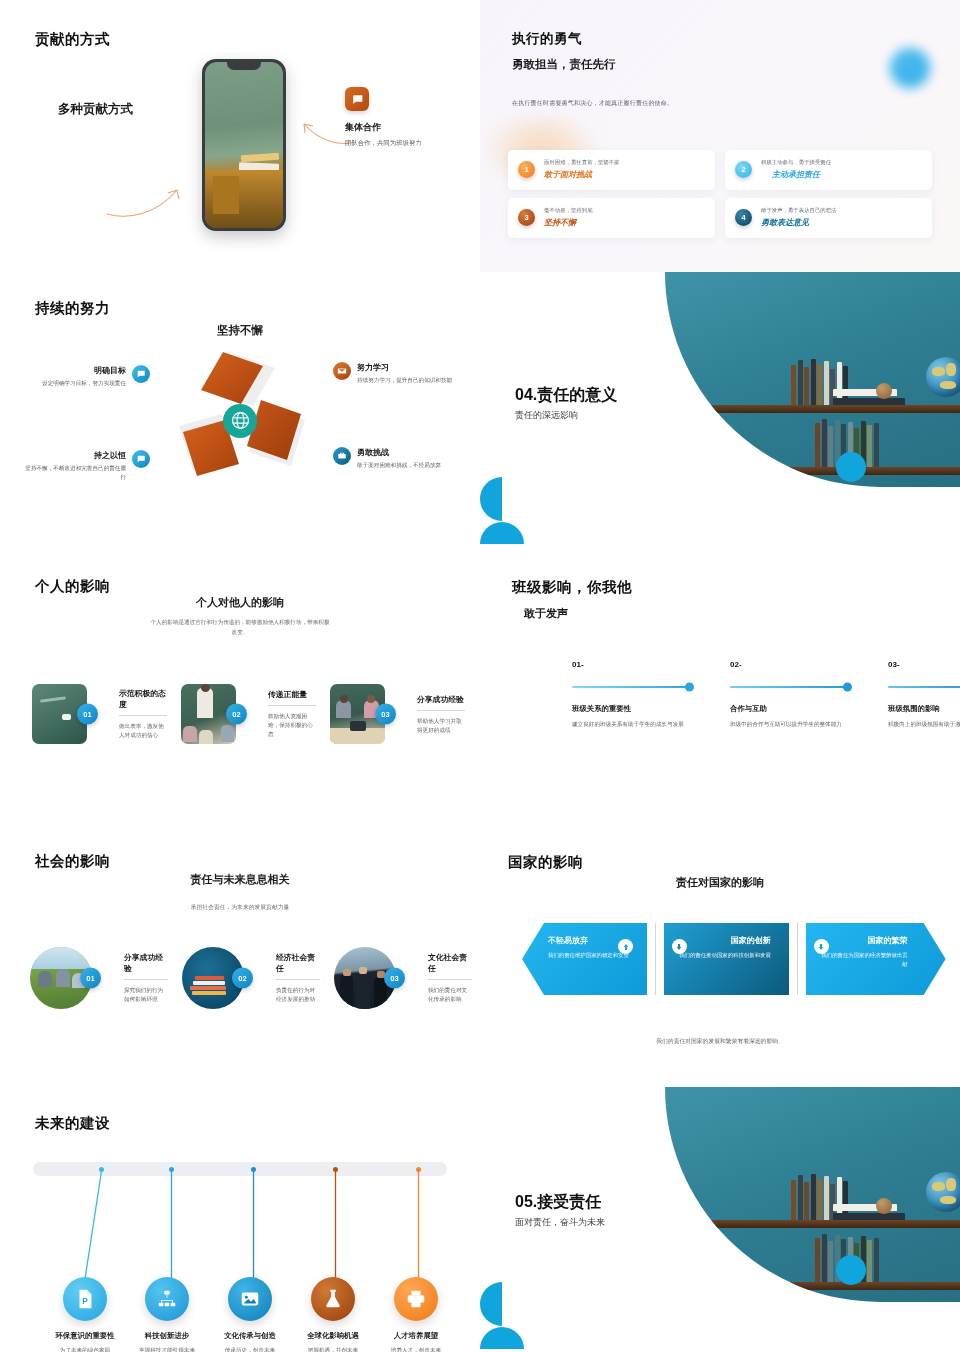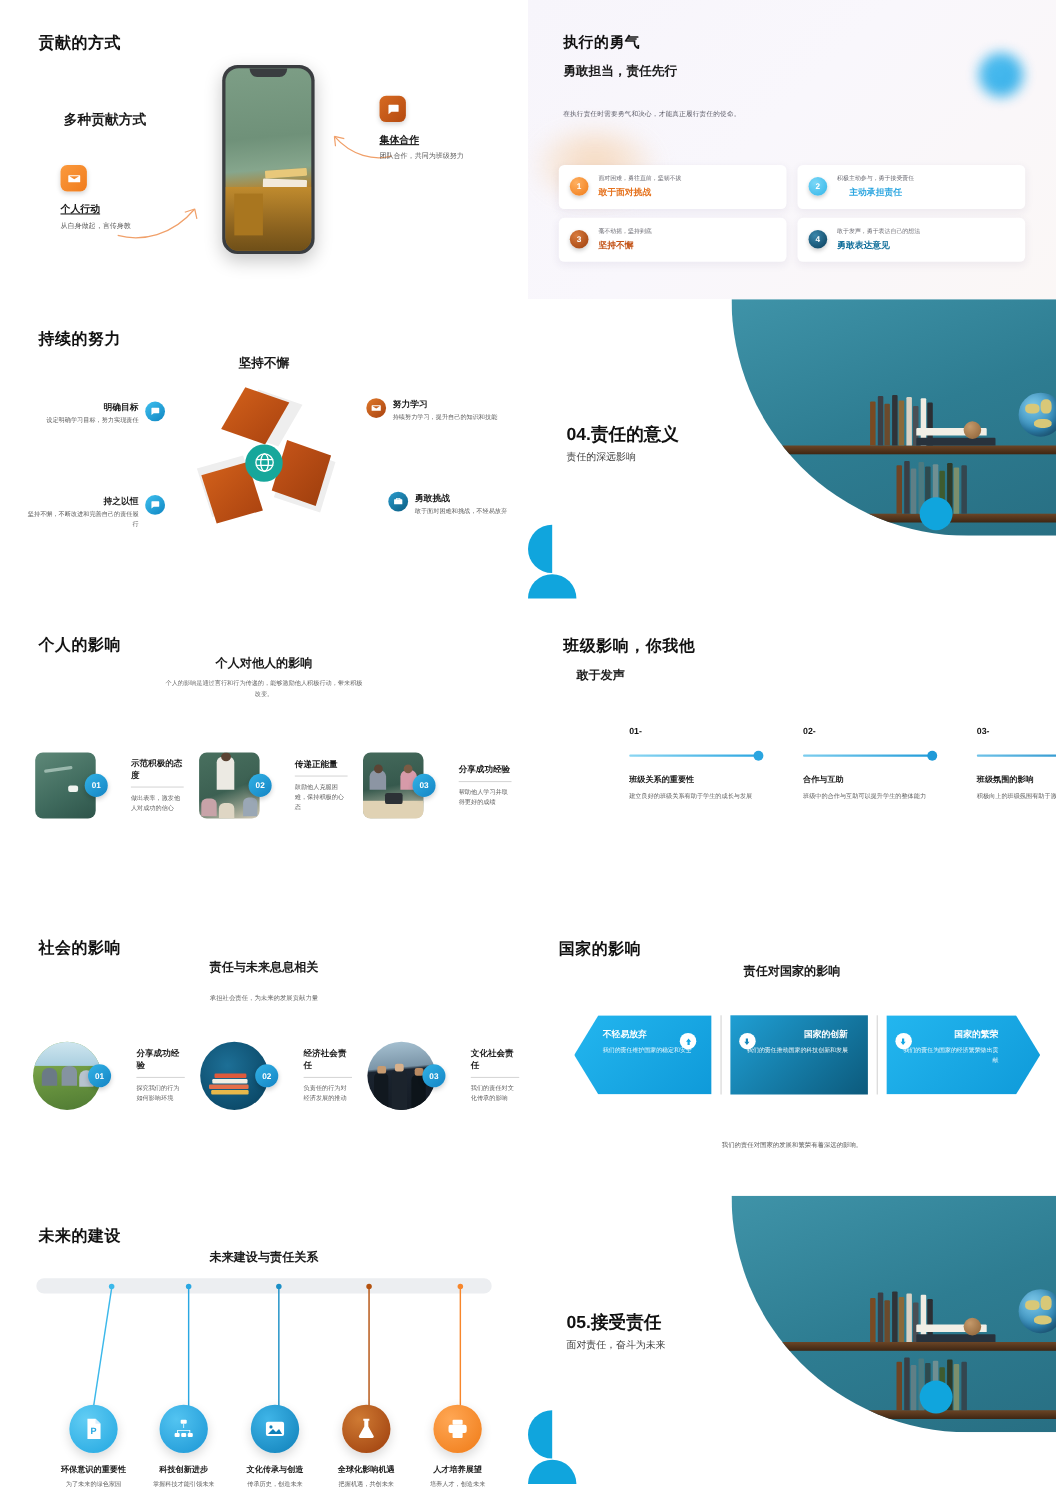--- a/index.html
+++ b/index.html
@@ -36,59 +36,59 @@
   .bk3 { left:3px; top:19px; width:36px; height:8px; background:#dfd4c0; transform:rotate(-2deg); }
   .bk4 { left:1px; top:29px; width:39px; height:7px; background:#f7f2e8; }
   .desk { position:absolute; left:0; bottom:0; width:100%; height:58px;
     background:linear-gradient(180deg,#c08b2e,#8f6520 60%,#6f4f18); }
   .desk::after { content:""; position:absolute; left:8px; top:6px; width:26px; height:38px; background:#a9761f; }
 
   .ico-sq { width:24px; height:24px; border-radius:6px; display:flex; align-items:center; justify-content:center;
     box-shadow:0 2px 5px rgba(0,0,0,.18); }
   .ico-sq svg { width:13px; height:13px; fill:#fff; }
   .n1 { position:absolute; left:55px; top:150px; width:120px; }
-  .n1 .ttl, .n2 .ttl { font-size:9px; font-weight:bold; margin-top:10px; color:#1a1a1a;text-decoration:underline; }
+  .n1 .ttl, .n2 .ttl { font-size:9px; font-weight:bold; margin-top:10px; color:#1a1a1a; }
   .n1 .dsc, .n2 .dsc { font-size:6.4px; color:#5c5c5c; margin-top:4px; line-height:1.5; }
   .n2 { position:absolute; left:345px; top:87px; width:120px; }
   .arrowpath { position:absolute; stroke:#f0a06a; stroke-width:1.1; fill:none; }
 
   
   .s2 { background:linear-gradient(135deg,#f7f5fb 0%,#f9f7fc 45%,#fbf7f6 100%); }
   .s2 .slide-title { position:absolute; left:32px; top:30px; font-size:13.5px;}
   .s2 .sub2 { position:absolute; left:32px; top:57px; font-size:11.5px; font-weight:bold; color:#1a1a1a;}
   .s2 .lead { position:absolute; left:32px; top:99px; font-size:6px; color:#5a5a66; letter-spacing:.2px;}
   .blob-blue { position:absolute; right:30px; top:48px; width:40px; height:40px; border-radius:50%;
       background:radial-gradient(circle at 40% 35%,#3bb6ee,#22a7e6); filter:blur(6px); opacity:.92;}
   .blob-orange { position:absolute; left:6px; top:120px; width:110px; height:60px; border-radius:50%;
       background:radial-gradient(circle,#f6d4b4,#f7e7da 60%,rgba(255,255,255,0)); filter:blur(10px); opacity:.85;}
   .cards2 { position:absolute; left:28px; top:150px; width:424px;
       display:grid; grid-template-columns:1fr 1fr; gap:8px 10px; }
   .c2 { background:#fff; border-radius:5px; padding:9px 10px 10px 10px; display:flex; gap:9px; align-items:center;
       box-shadow:0 2px 8px rgba(60,40,100,.07); min-height:40px;}
   .c2 .num { width:17px; height:17px; border-radius:50%; flex:0 0 17px; color:#fff; font-size:7.5px; font-weight:bold;
       display:flex; align-items:center; justify-content:center; box-shadow:0 2px 4px rgba(0,0,0,.2);}
   .c2 .txt .small { font-size:5.4px; color:#6a6a72; margin-bottom:3px;}
-  .c2 .txt .big { font-size:8px; font-weight:bold;}
+  .c2 .txt .big { font-size:8px; font-weight:bold;font-style:italic;}
 
   
   .s3 .slide-title { position:absolute; left:35px; top:27px; }
   .s3 .ctr-title { position:absolute; left:0; right:0; top:51px; text-align:center; font-size:11.5px; font-weight:bold; }
   .recycle { position:absolute; left:165px; top:76px; width:150px; height:145px; }
   .globe { position:absolute; left:50%; top:50%; transform:translate(-50%,-50%); width:34px; height:34px;
       border-radius:50%; background:#16a79b; display:flex; align-items:center; justify-content:center; z-index:3;}
   .globe svg { width:21px; height:21px; fill:none; stroke:#fff; stroke-width:1.4;}
   .item3 { position:absolute; width:128px; display:flex; gap:6px; }
   .item3 .cir { width:18px; height:18px; border-radius:50%; flex:0 0 18px; display:flex; align-items:center; justify-content:center; }
   .item3 .cir svg { width:10px; height:10px; fill:#fff; }
   .item3 .t { font-size:8px; font-weight:bold; }
   .item3 .d { font-size:5.6px; color:#5c5c5c; line-height:1.55; margin-top:3px;}
   .it-a { left:22px; top:93px; }
   .it-b { left:22px; top:178px; }
   .it-c { left:333px; top:90px; }
-  .it-d { left:333px; top:175px;justify-content:flex-end; }
+  .it-d { left:333px; top:175px; }
 
   
   .cover { background:#fff; }
   .cover .bigtitle { position:absolute; left:35px; top:113px; font-size:16px; font-weight:bold; color:#111; }
   .cover .subtitle { position:absolute; left:35px; top:137px; font-size:9px; color:#3c3c3c; }
   .cover-img { position:absolute; right:0; top:0; width:295px; height:215px; overflow:hidden;
     border-bottom-left-radius:215px 215px; }
   .cover-img .bg { position:absolute; inset:0; background:linear-gradient(160deg,#3f93a8 0%,#2e7d92 50%,#286f83 100%); }
   .shelfbox { position:absolute; left:30px; bottom:12px; right:-10px; height:120px; }
   .shelf { position:absolute; left:0; right:0; height:8px; background:linear-gradient(180deg,#6b4526,#3e2613); }
@@ -190,30 +190,20 @@
 
     <svg class="arrowpath" style="left:105px;top:180px;width:80px;height:40px;">
       <path d="M2 34 C 24 40, 52 34, 72 10"></path>
       <path d="M72 10 l -9 3 M72 10 l 2 9"></path>
     </svg>
     <svg class="arrowpath" style="left:298px;top:108px;width:60px;height:40px;">
       <path d="M58 34 C 42 38, 22 34, 6 16"></path>
       <path d="M6 16 l 9 2 M6 16 l 1 9"></path>
     </svg>
 
-    <div class="n1">
-      <div class="ico-sq" style="background:linear-gradient(135deg,#fb9a3e,#f07c1d);">
-        <svg viewBox="0 0 24 24">
-            <path d="M2 5h20v14H2z" fill="none"></path>
-            <path d="M3 6h18a1 1 0 011 1v10a1 1 0 01-1 1H3a1 1 0 01-1-1V7a1 1 0 011-1zm9 7l8-5H4l8 5z"></path>
-          </svg>
-      </div>
-      <div class="ttl">个人行动</div>
-      <div class="dsc">从自身做起，言传身教</div>
-    </div>
 
     <div class="n2">
       <div class="ico-sq" style="background:linear-gradient(135deg,#d76a22,#b44a10);">
         <svg viewBox="0 0 24 24">
             <path d="M4 4h16a1 1 0 011 1v10a1 1 0 01-1 1H9l-5 4V5a1 1 0 011-1z"></path>
           </svg>
       </div>
       <div class="ttl">集体合作</div>
       <div class="dsc">团队合作，共同为班级努力</div>
     </div>
@@ -570,21 +560,20 @@
             </svg>
         </div>
       </div>
     </div>
 
     <div class="foot">我们的责任对国家的发展和繁荣有着深远的影响。</div>
   </div>
 
   <div class="slide s9">
     <div class="slide-title">未来的建设</div>
-    <div class="ctr-title">未来建设与责任关系</div>
 
     <div class="tl">
       <div class="tlnode" style="left:66px;background:#3bb8ea;"></div>
       <div class="tlnode" style="left:136px;background:#2aa7e2;"></div>
       <div class="tlnode" style="left:218px;background:#1b8fc6;"></div>
       <div class="tlnode" style="left:300px;background:#b4520f;"></div>
       <div class="tlnode" style="left:383px;background:#f7862b;"></div>
     </div>
     <svg style="position:absolute;left:33px;top:82px;width:414px;height:115px;">
       <line x1="68.5" y1="2" x2="52" y2="110" stroke="#3bb8ea" stroke-width="1.3"></line>

